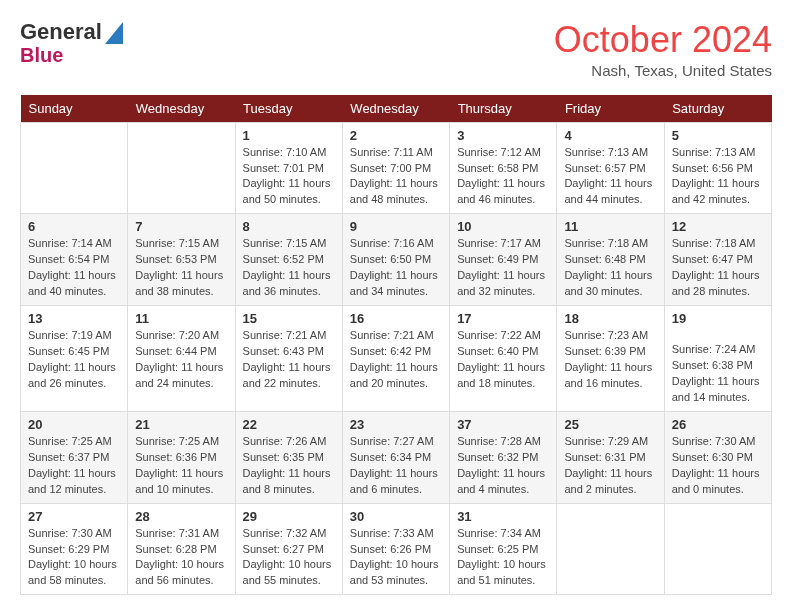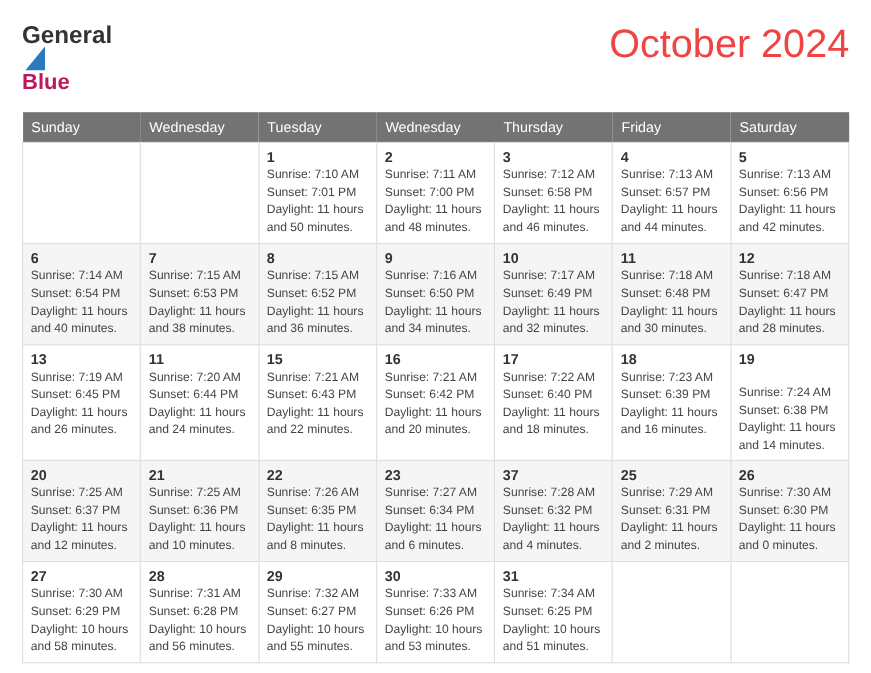--- a/index.html
+++ b/index.html
@@ -22,22 +22,21 @@
       align-items: flex-start;
     }
     .logo-text {
       font-size: 22px;
       font-weight: bold;
       color: #333;
       line-height: 1.1;
     }
     .logo-row {
       display: flex;
-      align-items: flex-start;
-      flex-direction: column;
+      align-items: flex-end;
     }
     .title-section {
       text-align: right;
     }
     .month-title {
       font-size: 36px;
       font-weight: 300;
       color: #ef4444;
       line-height: 1.1;
     }
@@ -45,21 +44,21 @@
       font-size: 15px;
       color: #555;
       margin-top: 2px;
     }
     table {
       width: 100%;
       border-collapse: collapse;
       font-size: 11px;
     }
     thead tr th {
-      background-color: #737373;
+      background-color: #7f1d1d;
       color: #fff;
       padding: 6px 8px;
       text-align: left;
       font-size: 13px;
       font-weight: normal;
     }
     tbody tr td {
       border: 1px solid #ddd;
       vertical-align: top;
       padding: 5px 7px;
@@ -93,20 +92,21 @@
     <div class="logo-row">
       <span class="logo-text">General</span>
       <svg width="18" height="22" viewBox="0 0 18 22" style="margin-left:3px;margin-top:-2px;">
         <polygon points="0,22 18,22 18,0" fill="#2a7abf"></polygon>
       </svg>
     </div>
     <span class="logo-text" style="color:#be185d;font-size:20px;">Blue</span>
   </div>
   <div class="title-section">
     <div class="month-title">October 2024</div>
+    <div class="location">Nash, Texas, United States</div>
   </div>
 </div>
 
 <table>
   <thead>
     <tr id="days-header">
     <th>Sunday</th>
         <th>Wednesday</th>
         <th>Tuesday</th>
         <th>Wednesday</th>

